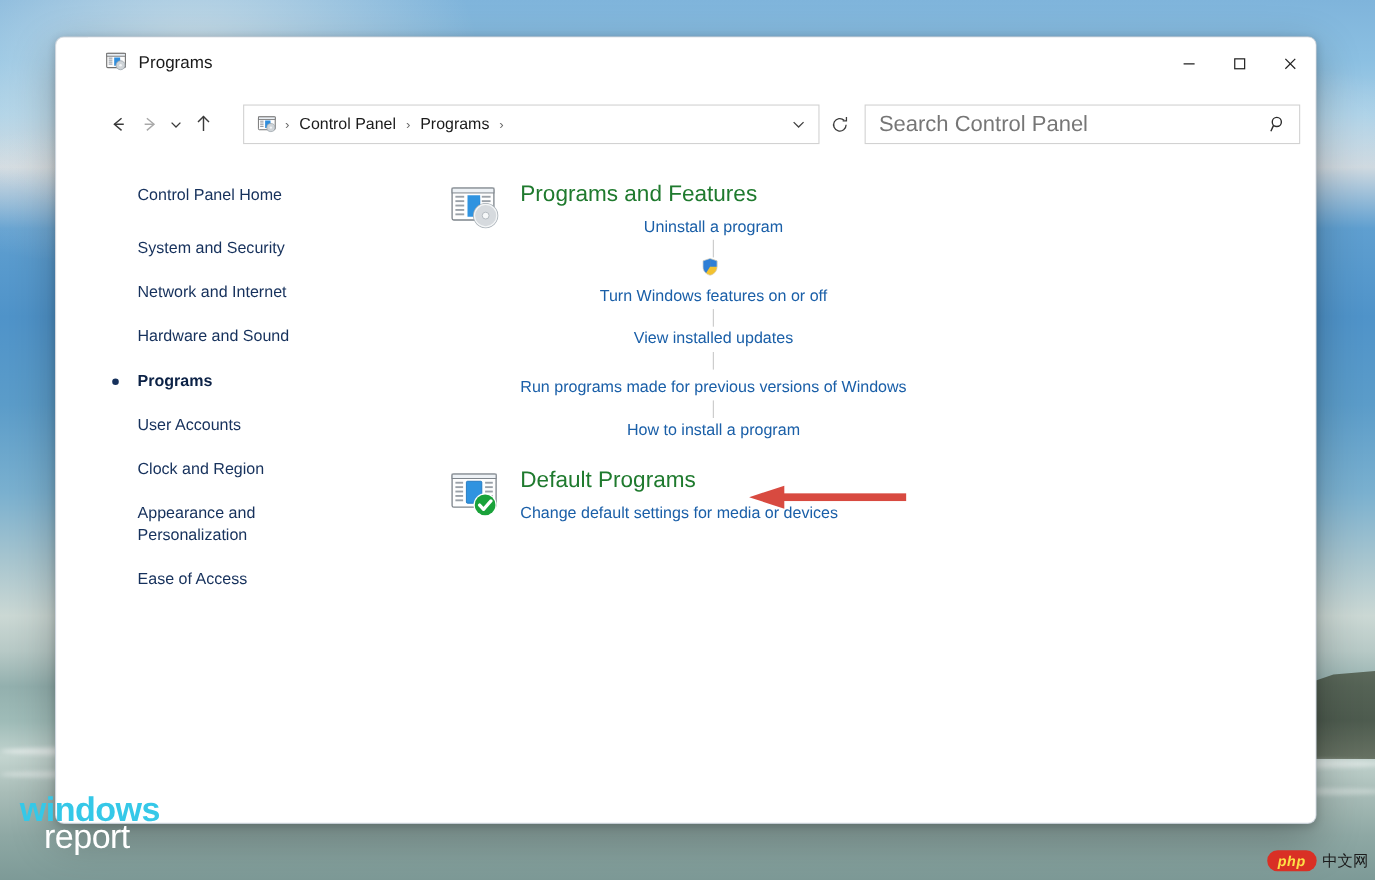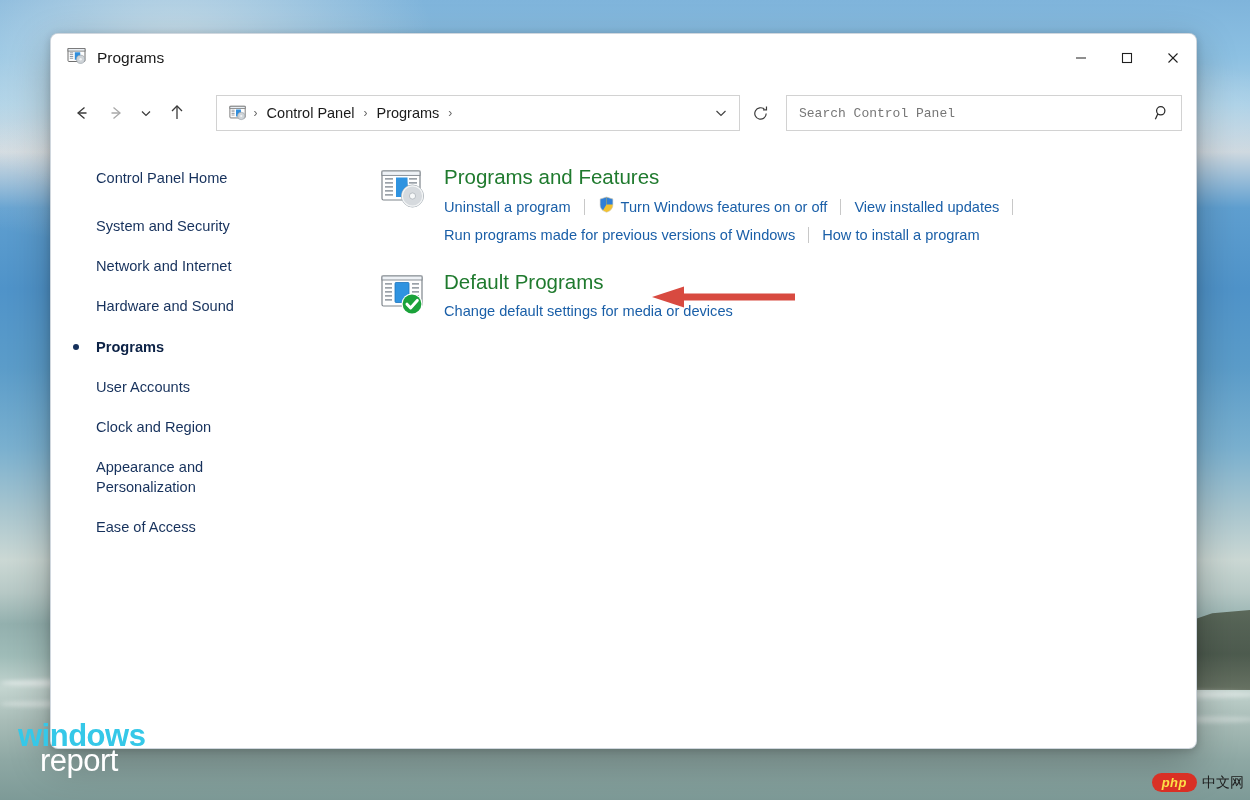--- a/index.html
+++ b/index.html
@@ -67,20 +67,21 @@
     position: absolute;
     left: 50px;
     top: 33px;
     width: 1147px;
     height: 716px;
     background: #ffffff;
     border-radius: 8px;
     box-shadow: 0 14px 40px rgba(0,0,0,.28), 0 2px 8px rgba(0,0,0,.18);
     overflow: hidden;
     border: 1px solid rgba(120,140,160,.35);
+    padding-left: 29px;
   }
 
   
   #titlebar {
     height: 48px;
     display: flex;
     align-items: center;
     position: relative;
     background: #ffffff;
   }
@@ -174,22 +175,22 @@
     border: 1px solid #d2d2d2;
     background: #fff;
     display: flex;
     align-items: center;
     padding: 0 10px 0 12px;
   }
   #search-input {
     flex: 1;
     border: none;
     outline: none;
-    font-family: Liberation Mono, monospace;
-    font-size: 13px;
+    font-family: Liberation Sans, sans-serif;
+    font-size: 20px;
     color: #1b1b1b;
     background: transparent;
   }
   #search-input::placeholder { color: #767676; }
   #search-icon { color: #2b2b2b; display: flex; }
 
   
   #body {
     display: flex;
     height: calc(716px - 48px - 62px);
@@ -241,20 +242,21 @@
     line-height: 1.1;
     margin-bottom: 7px;
     display: inline-block;
   }
   .links-row {
     display: flex;
     align-items: center;
     flex-wrap: wrap;
     font-size: 14.6px;
     line-height: 1.55;
+    flex-direction: column;
   }
   .lnk {
     color: #1a5fa8;
     text-decoration: none;
     white-space: nowrap;
   }
   .divider {
     display: inline-block;
     width: 1px;
     height: 16px;

